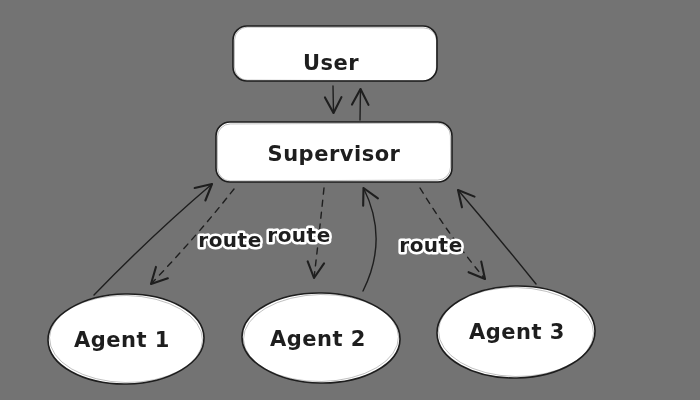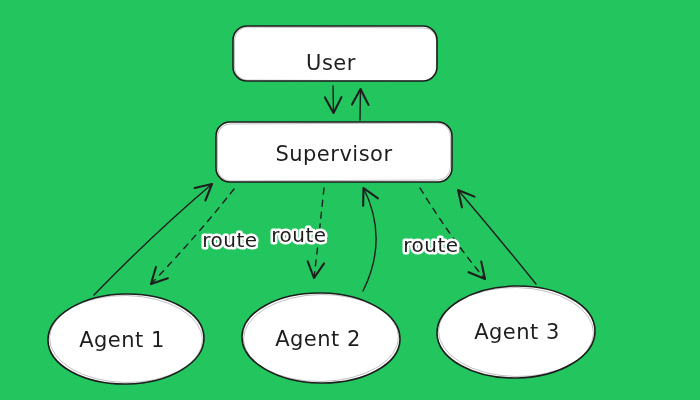--- a/index.html
+++ b/index.html
@@ -1,19 +1,20 @@
 <!DOCTYPE html>
 <html><head>
 <meta charset="utf-8">
 <style>
   html, body { margin: 0; padding: 0; background: #ffffff; }
   .canvas-wrap {
-    width: 700px; height: 400px; background: #22c55e;
+    width: 700px; height: 400px; background: #737373;
     position: relative; overflow: hidden;
     font-family: "DejaVu Sans", "Liberation Sans", sans-serif;
+    font-weight: bold;
   }
   svg { display: block; }
   .shape {
     fill: #ffffff;
     stroke: #1e1e1e;
     stroke-width: 1.6;
     stroke-linecap: round;
     stroke-linejoin: round;
   }
   .shape-echo {

